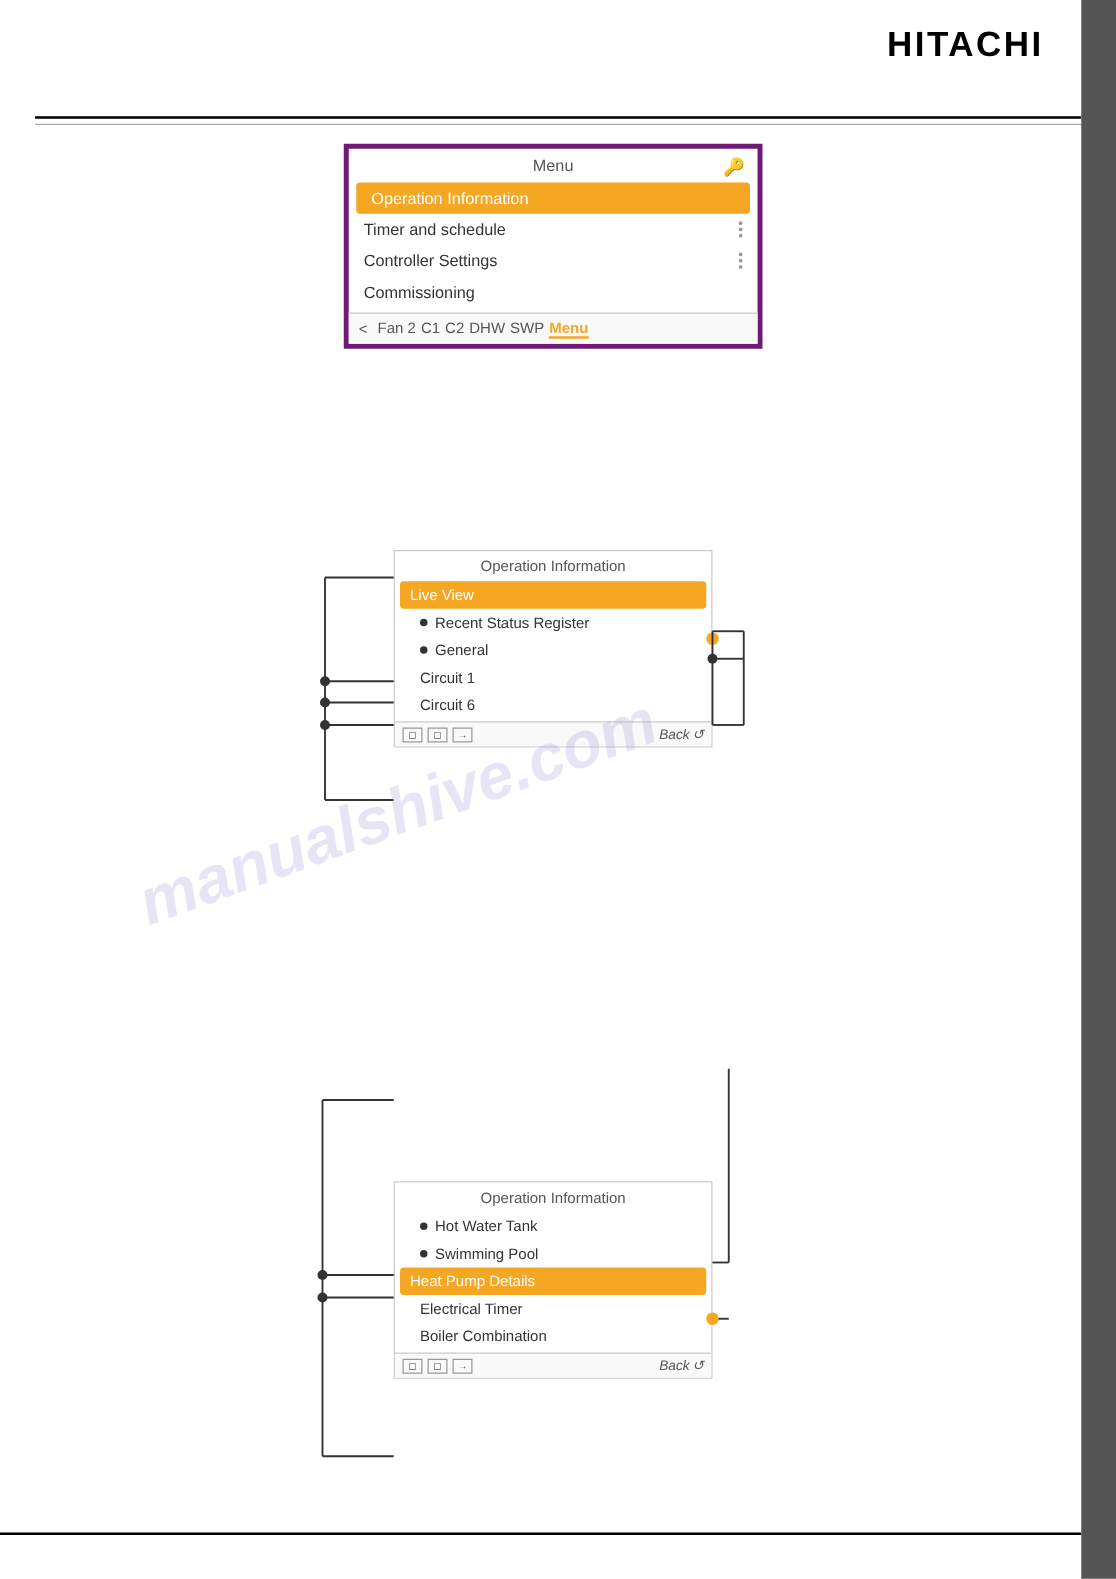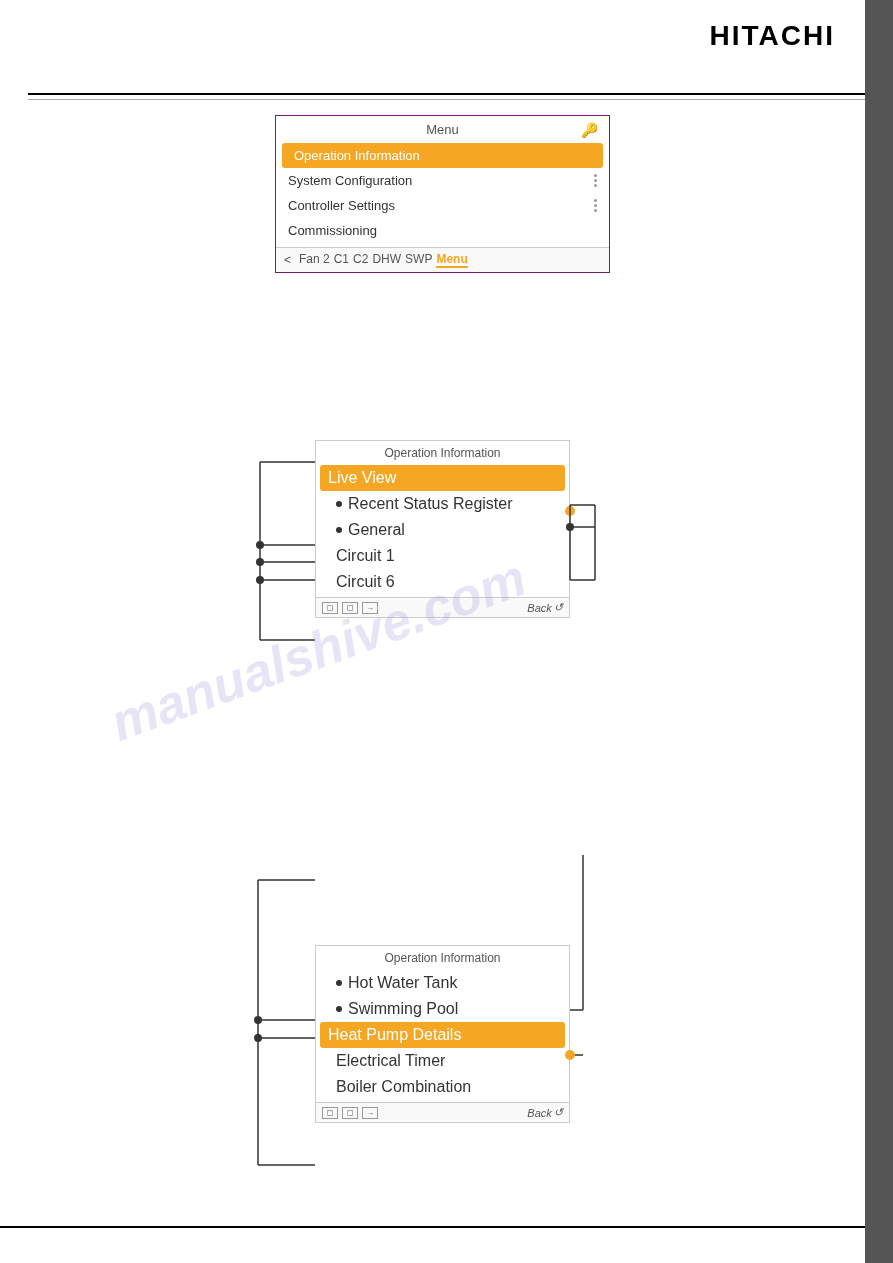--- a/index.html
+++ b/index.html
@@ -61,21 +61,21 @@
       height: 1px;
       background: #aaa;
     }
 
     
     .menu-panel {
       position: absolute;
       top: 115px;
       left: 275px;
       width: 335px;
-      border: 1px solid #701a75;
+      border: 4px solid #701a75;
       background: #fff;
     }
 
     .menu-title {
       text-align: center;
       font-size: 13px;
       color: #555;
       padding: 6px 0 4px 0;
       border-bottom: none;
     }
@@ -159,21 +159,21 @@
       color: #555;
       padding: 5px 0 3px 0;
     }
 
     .op-items {
       padding: 2px 0 2px 0;
     }
 
     .op-item {
       padding: 4px 12px 4px 20px;
-      font-size: 16px;
+      font-size: 12px;
       color: #333;
       display: flex;
       align-items: center;
       gap: 6px;
     }
 
     .op-item.active {
       background: #f5a623;
       color: #fff;
       border-radius: 3px;
@@ -348,29 +348,29 @@
 
 <div class="menu-panel">
   <div class="menu-title">Menu</div>
   <div class="lock-icon">🔑</div>
   <div class="menu-items">
 
     <div class="menu-item active">
       <span>Operation Information</span>
     </div>
 
-
     <div class="menu-item">
-      <span>System Configuration</span>
+      <span>Timer and schedule</span>
       <div class="three-dots">
         <span></span>
           <span></span>
           <span></span>
       </div>
     </div>
+
 
     <div class="menu-item">
       <span>Controller Settings</span>
       <div class="three-dots">
         <span></span>
           <span></span>
           <span></span>
       </div>
     </div>
 

